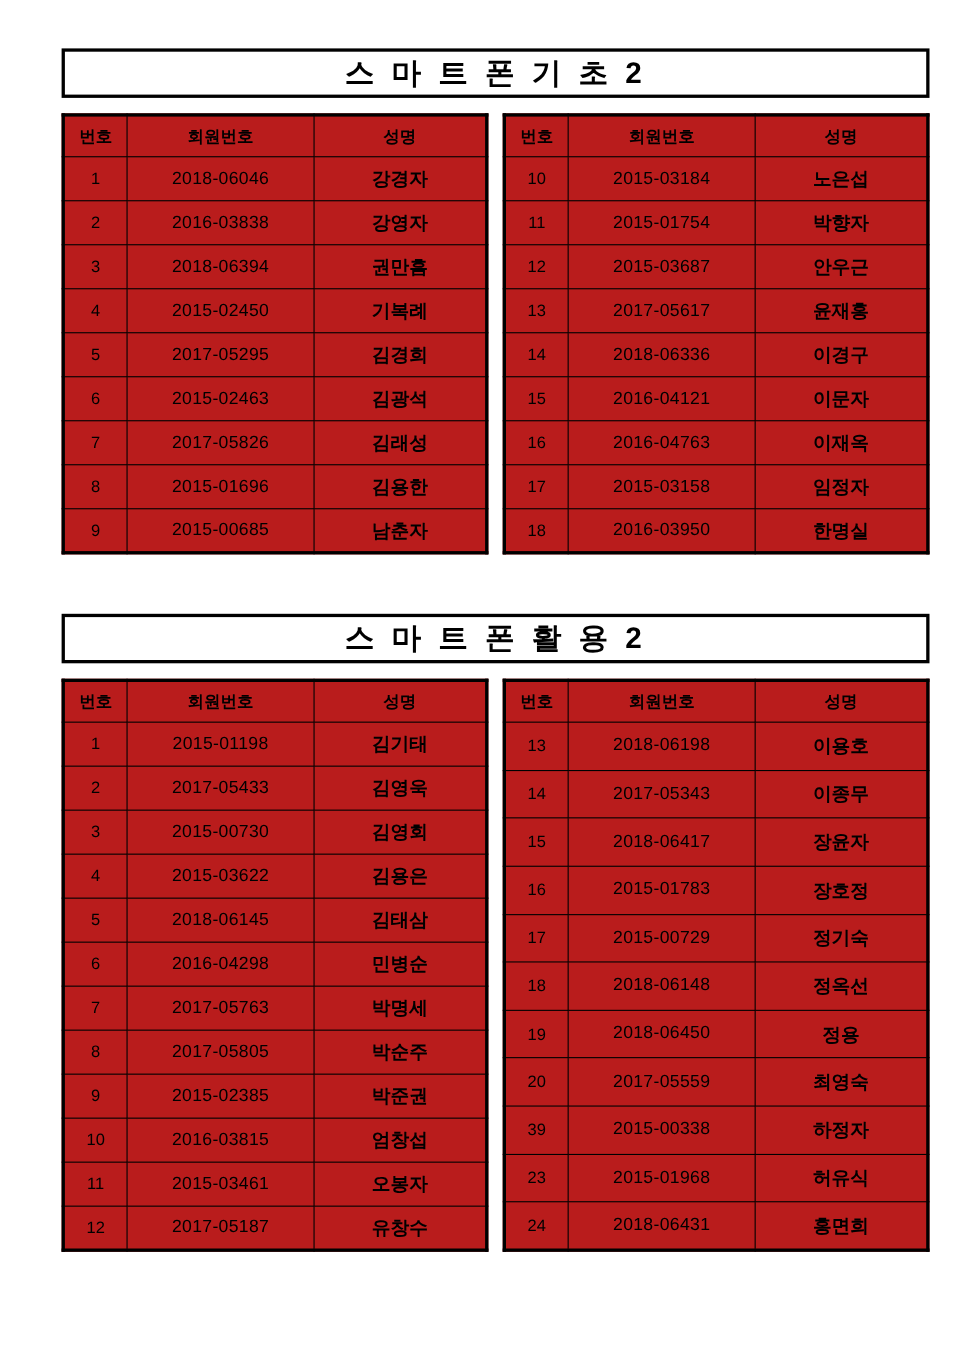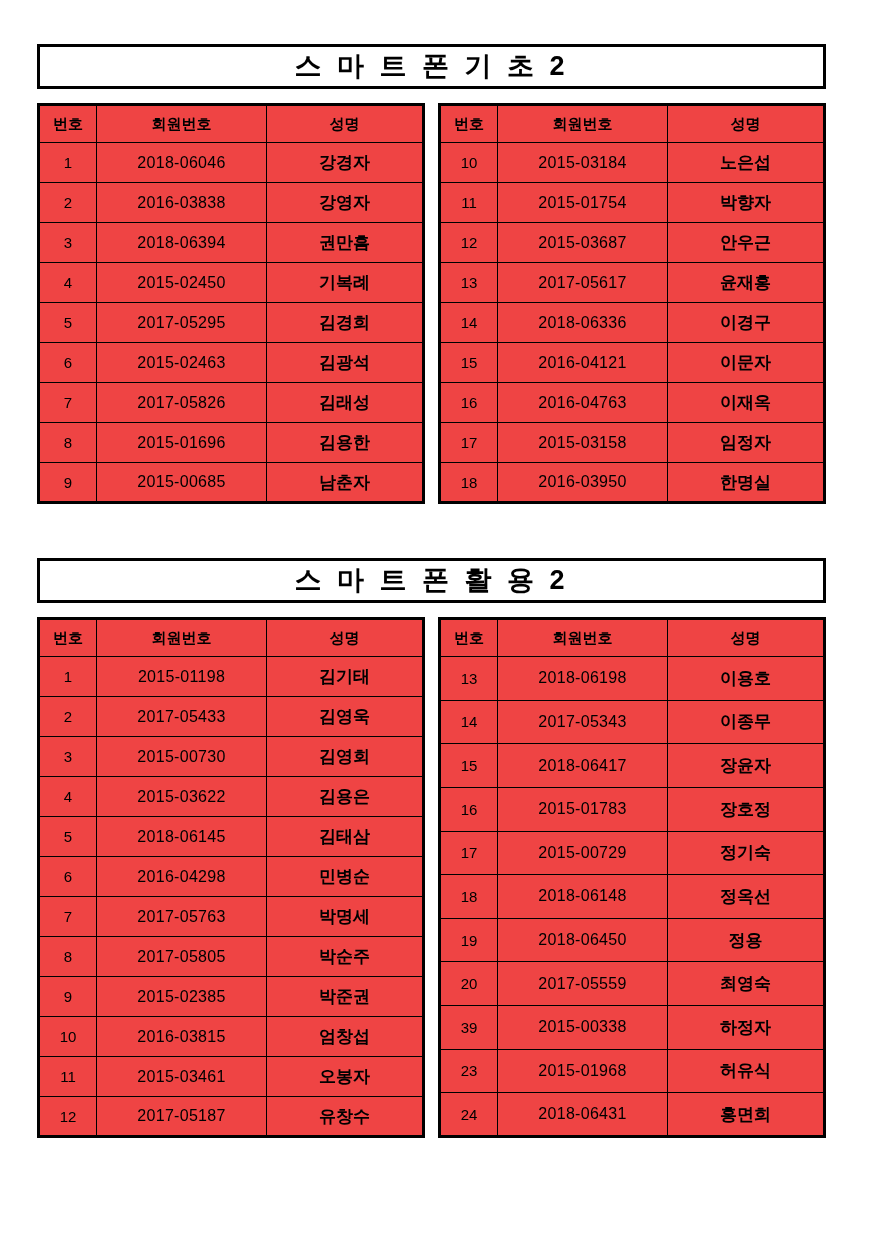--- a/index.html
+++ b/index.html
@@ -17,21 +17,21 @@
   .page {
     position: relative;
     width: 880px;
     height: 1245px;
     box-sizing: border-box;
   }
 
   
   .section {
     position: absolute;
-    left: 37px;
+    left: 56px;
     width: 789px;
   }
   .section-1 { top: 44px; }
   .section-2 { top: 558px; }
 
   .title-box {
     border: 3px solid #000;
     height: 45px;
     display: flex;
     align-items: center;
@@ -48,21 +48,21 @@
 
   .tables-row {
     display: flex;
     justify-content: space-between;
     margin-top: 14px;
   }
 
   table.roster {
     border-collapse: collapse;
     table-layout: fixed;
-    background: #ef4444;
+    background: #b91c1c;
   }
   table.roster.left  { width: 385px; }
   table.roster.right { width: 385px; }
 
   table.roster th,
   table.roster td {
     border: 1.5px solid #000;
     height: 40px;
     text-align: center;
     vertical-align: middle;

